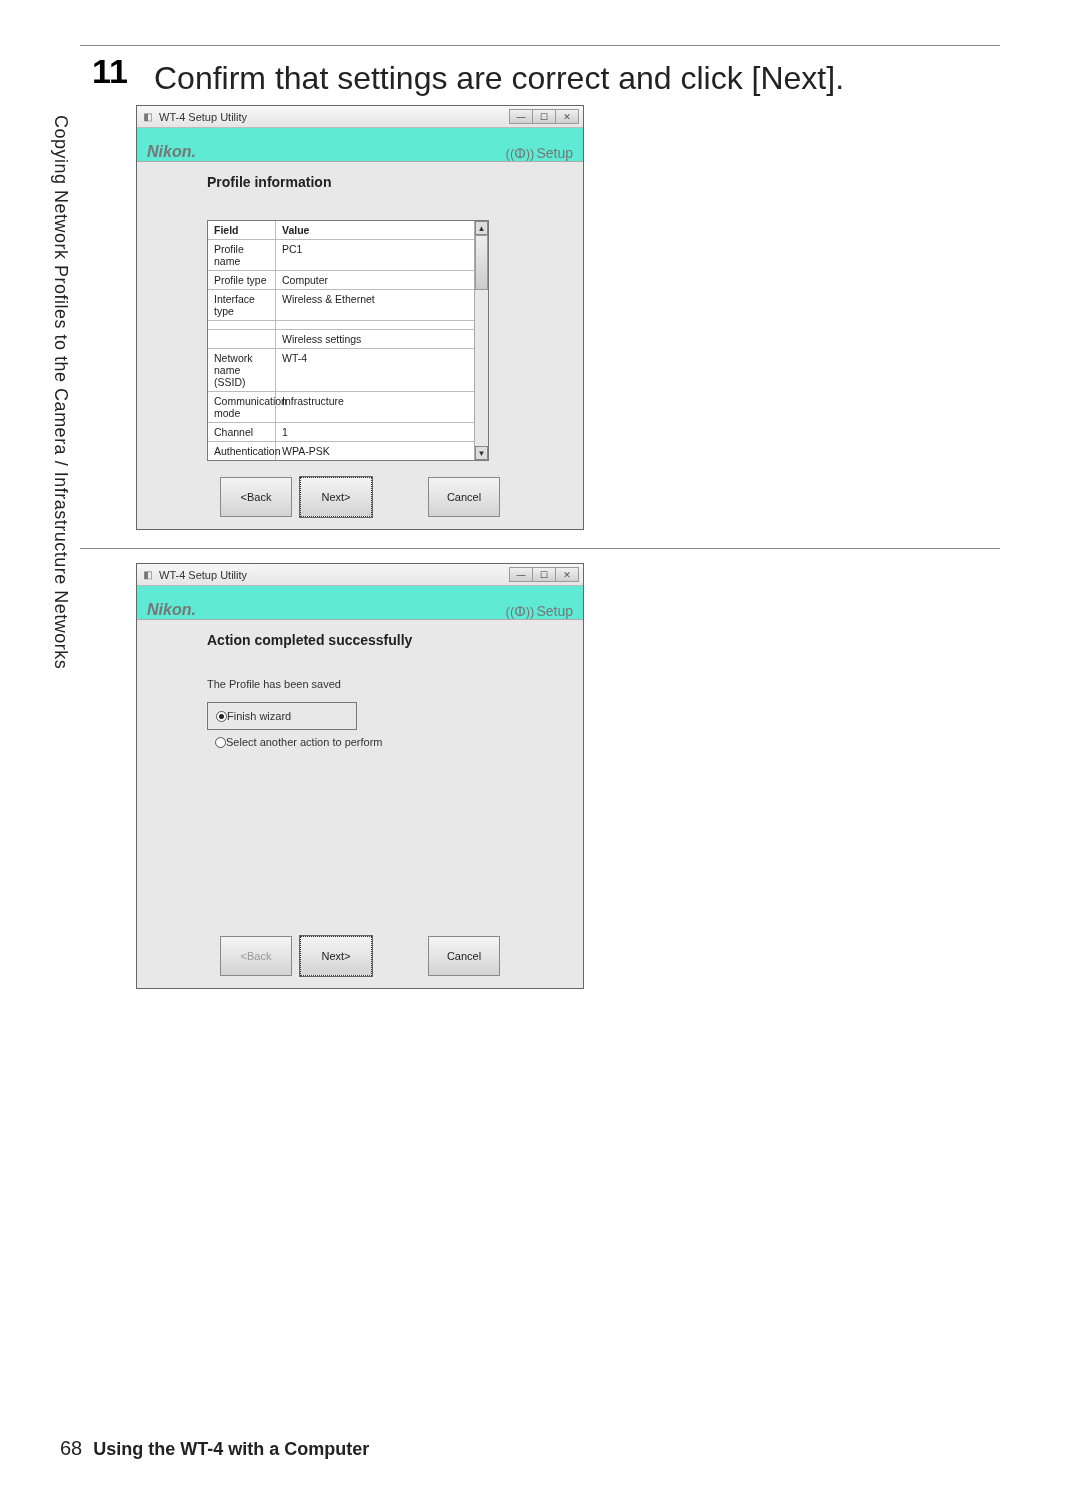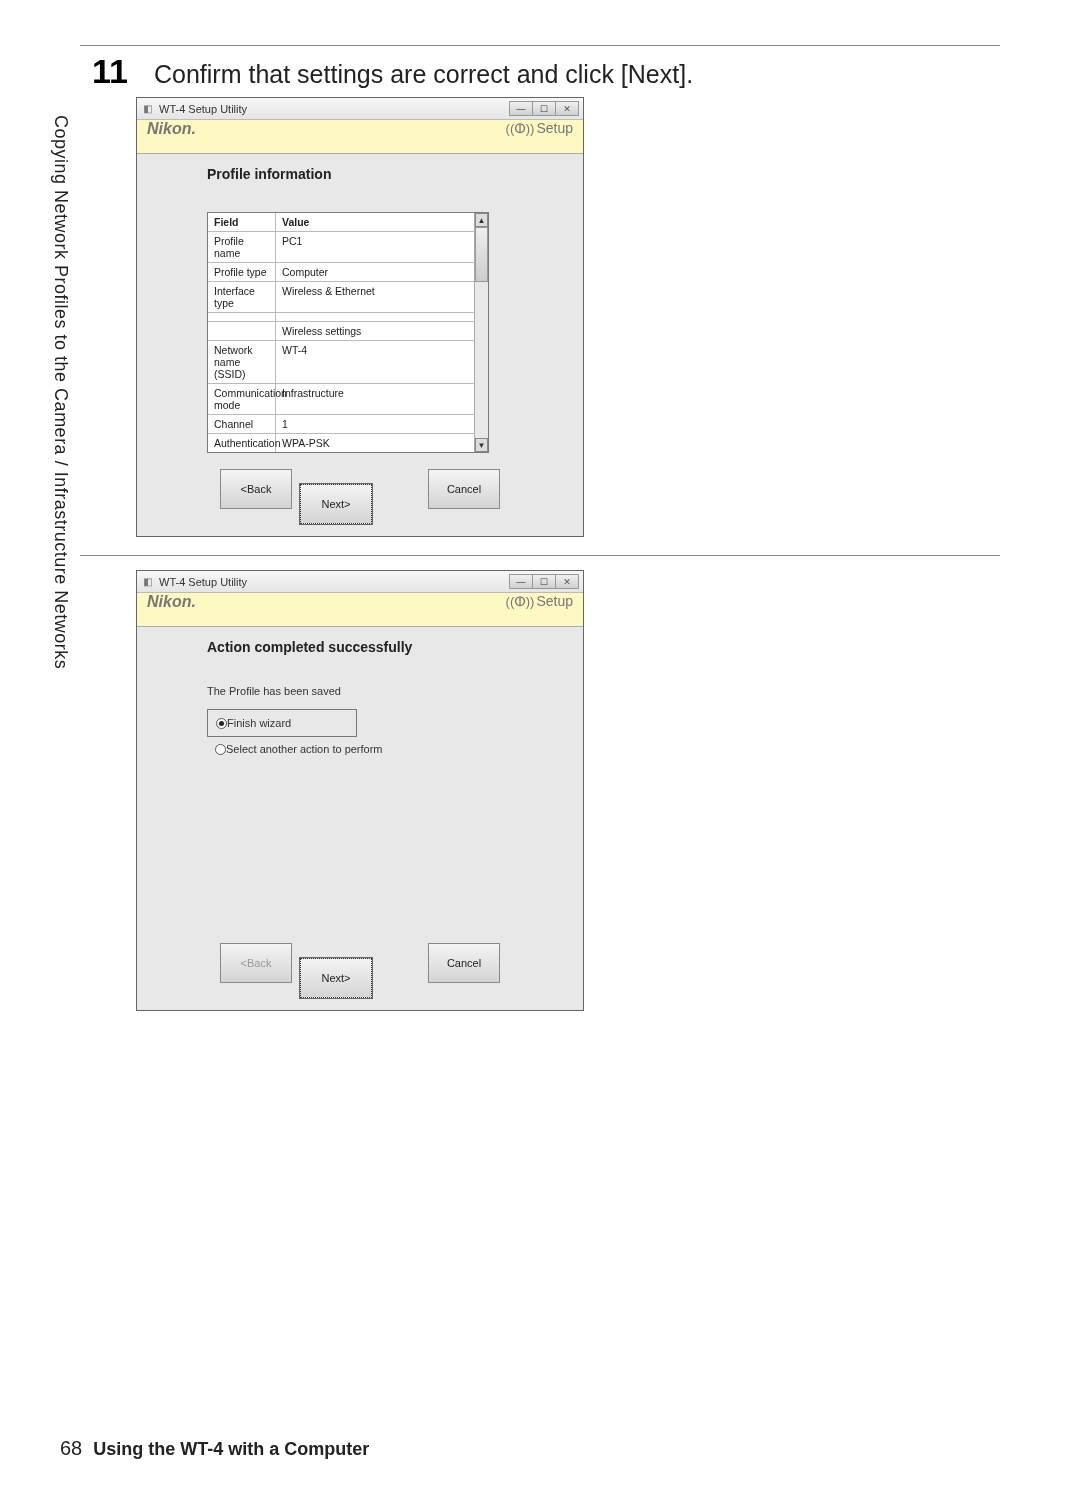--- a/index.html
+++ b/index.html
@@ -20,21 +20,21 @@
   .step {
     display: flex; align-items: flex-start; gap: 26px;
     margin-left: 20px; margin-bottom: 8px;
   }
   .step-num {
     font-weight: bold; font-size: 34px; line-height: 1;
     font-family: Arial, sans-serif;
     min-width: 48px; text-align: right;
   }
   .step-text {
-    font-size: 25px; color: #222; padding-top: 6px;
+    font-size: 32px; color: #222; padding-top: 6px;
   }
   .dialog {
     width: 448px; margin-left: 76px; margin-bottom: 18px;
     border: 1px solid #666; background: #e8e8e8;
     box-shadow: 0 0 0 1px #bbb inset;
   }
   .titlebar {
     height: 22px; background: linear-gradient(#f7f7f7,#e5e5e5);
     display: flex; align-items: center; padding: 0 4px;
     border-bottom: 1px solid #bbb;
@@ -49,22 +49,22 @@
     margin-left: auto; display: flex; gap: 0;
   }
   .winbtn {
     width: 24px; height: 15px; border: 1px solid #999;
     background: linear-gradient(#f0f0f0,#d0d0d0);
     display: flex; align-items: center; justify-content: center;
     font-size: 9px; color: #333; margin-left: -1px;
   }
   .winbtn.close { color: #555; }
   .header {
-    height: 34px; background: #fef9c3;
-    display: flex; align-items: flex-start; padding: 0 10px;
+    height: 34px; background: #5eead4;
+    display: flex; align-items: flex-end; padding: 0 10px;
     border-bottom: 1px solid #aaa;
   }
   .brand {
     font-style: italic; font-weight: bold; font-size: 16px; color: #777;
     font-family: Arial, sans-serif;
   }
   .setup-logo {
     margin-left: auto; font-size: 14px; color: #777;
     display: flex; align-items: center; gap: 2px;
   }
@@ -115,21 +115,21 @@
     background: #e8e8e8; padding: 8px 14px 12px;
     display: flex; justify-content: center; gap: 8px;
     border-top: 0;
   }
   .dlg-btn {
     width: 72px; height: 40px; font-size: 11px;
     background: linear-gradient(#f4f4f4,#d4d4d4);
     border: 1px solid #888; color: #222;
     display: flex; align-items: center; justify-content: center;
   }
-  .dlg-btn.default { border: 1px dotted #333; outline: 1px solid #666; margin-top: 15px; }
+  .dlg-btn.default { border: 1px dotted #333; outline: 1px solid #666; }
   .dlg-btn.disabled { color: #999; }
   .btn-spacer { width: 40px; }
   .content2 {
     padding: 12px 14px 8px 70px; min-height: 300px;
     background: #e8e8e8;
   }
   .saved-text { font-size: 11px; color: #333; margin-bottom: 12px; }
   .radio-group {
     border: 1px solid #777; padding: 5px 8px; margin-bottom: 4px;
     width: 150px; background: #e8e8e8;

